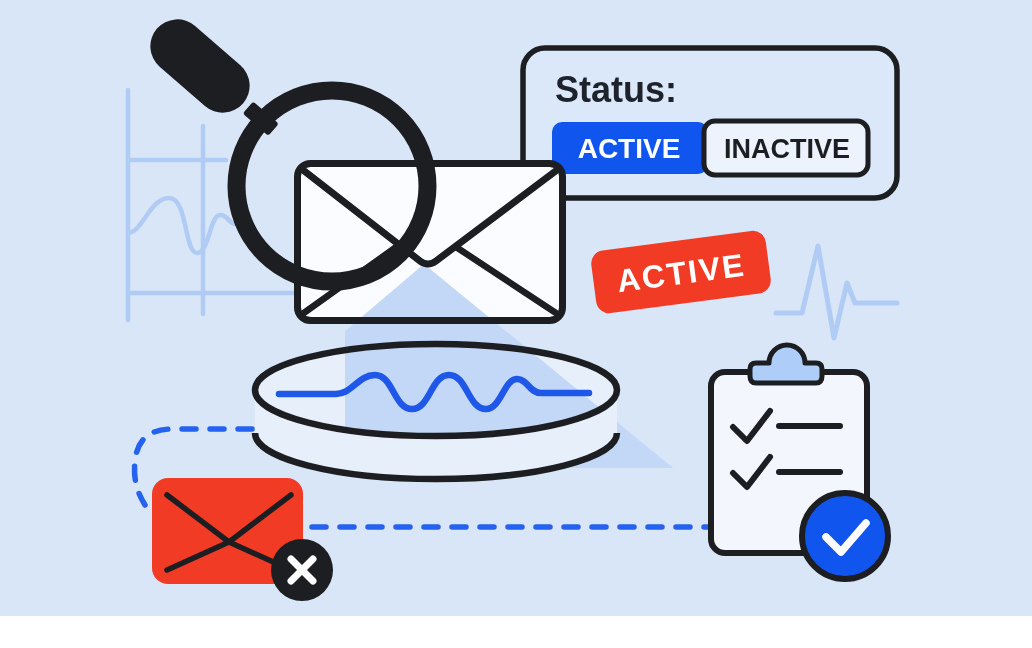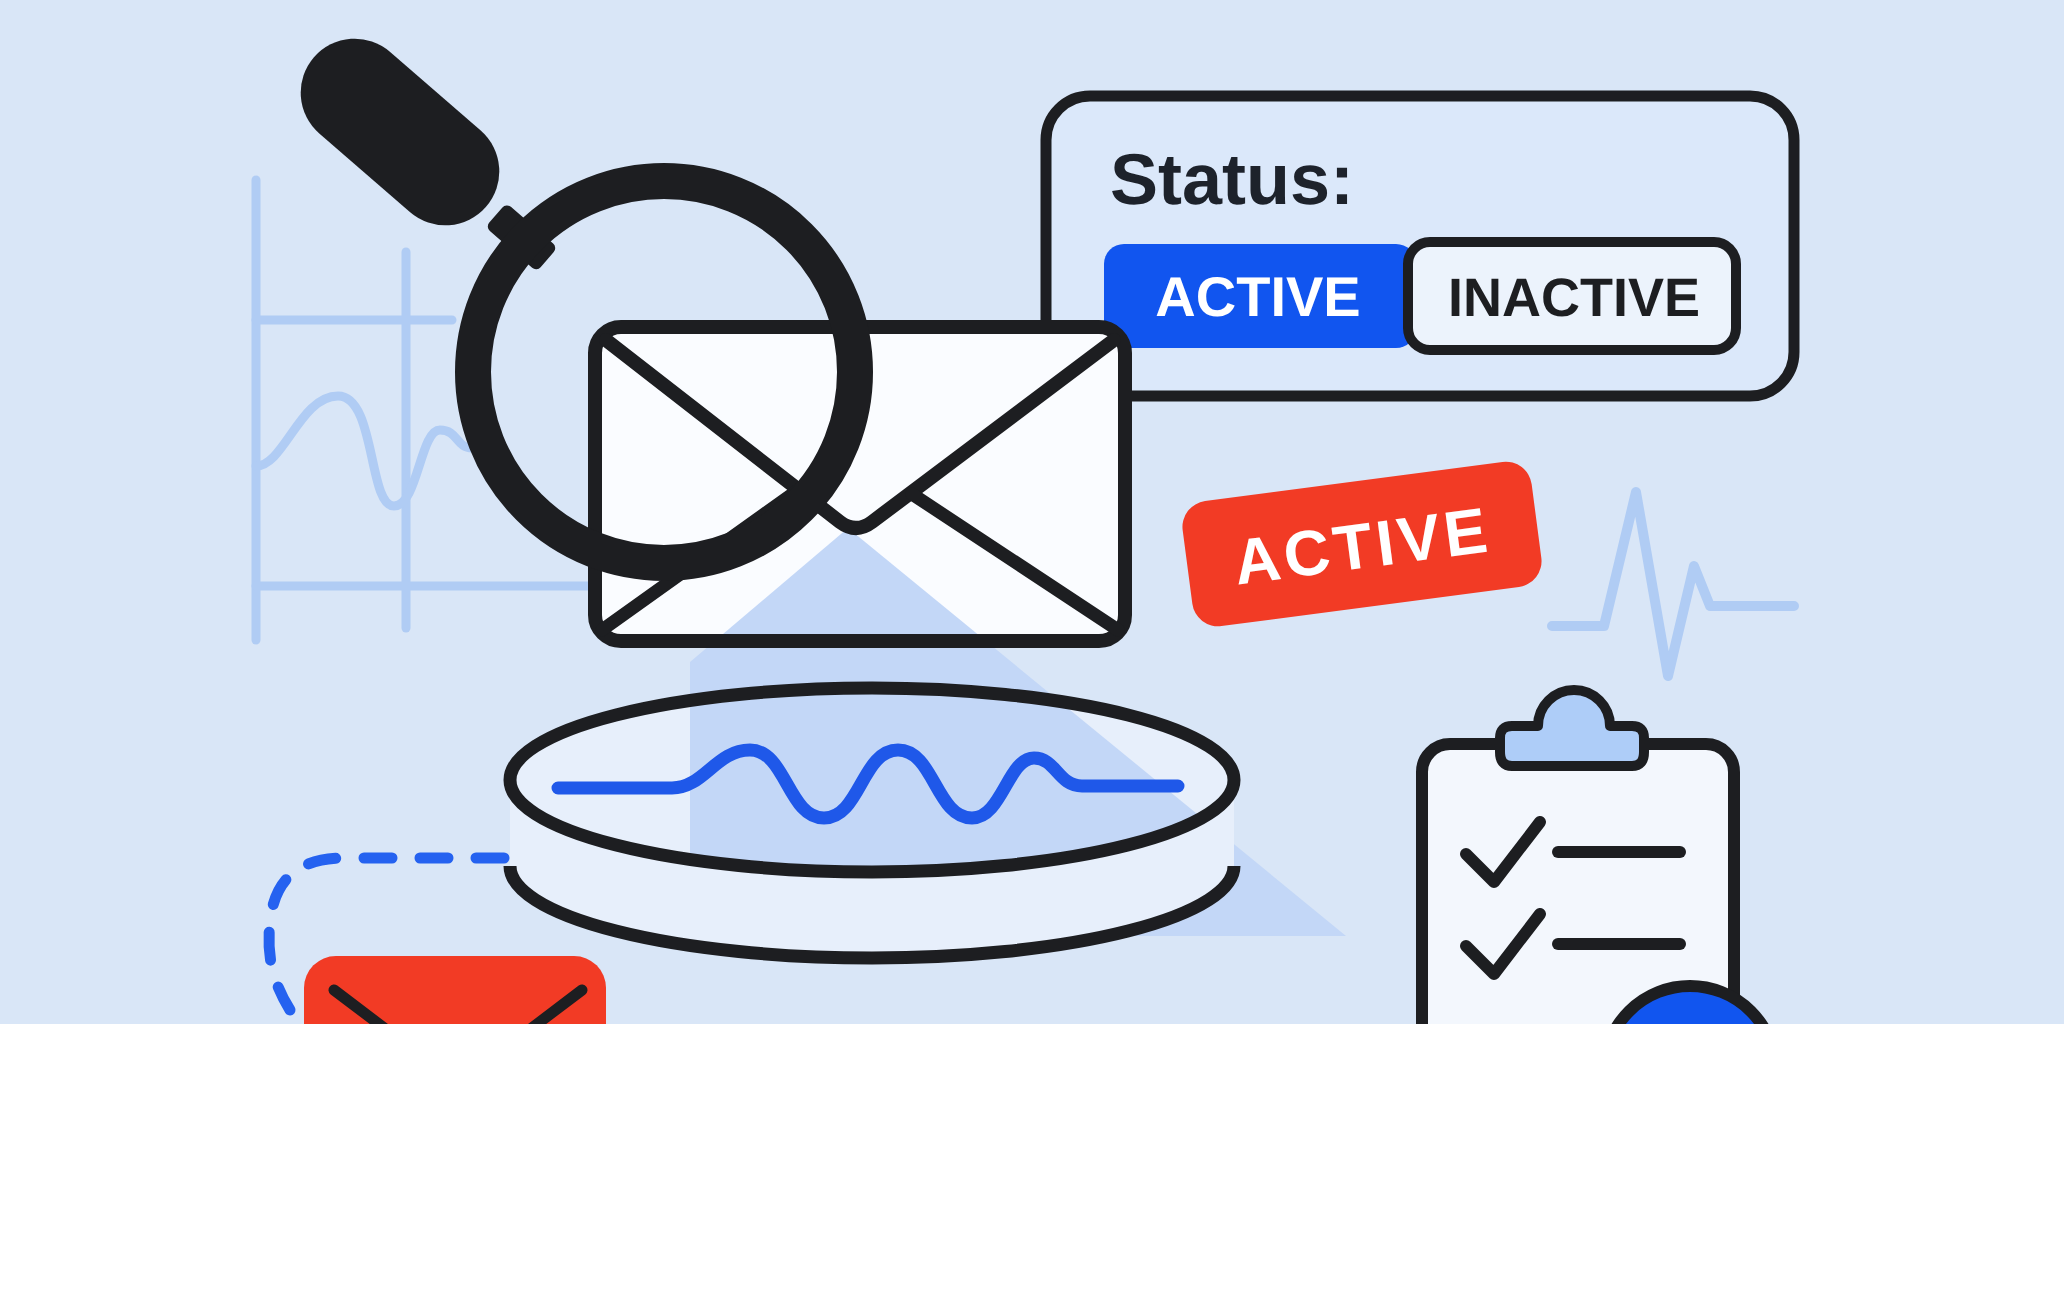--- a/index.html
+++ b/index.html
@@ -1,17 +1,17 @@
 <!DOCTYPE html>
 <html><head>
 <meta charset="utf-8">
 <style>
   html,body{margin:0;padding:0;}
   body{font-family:"Liberation Sans",sans-serif;}
-  .stage{position:relative;width:1032px;height:512px;overflow:hidden;}
+  .stage{position:relative;width:1032px;height:616px;overflow:hidden;}
   svg{display:block;}
   text{font-family:"Liberation Sans",sans-serif;font-weight:700;}
   .title-text{font-size:36px;}
   .btn-text{font-size:28px;}
   .btn-text-sm{font-size:27px;}
   .badge-text{font-size:32px;letter-spacing:2px;}
 </style>
 </head>
 <body>
 

